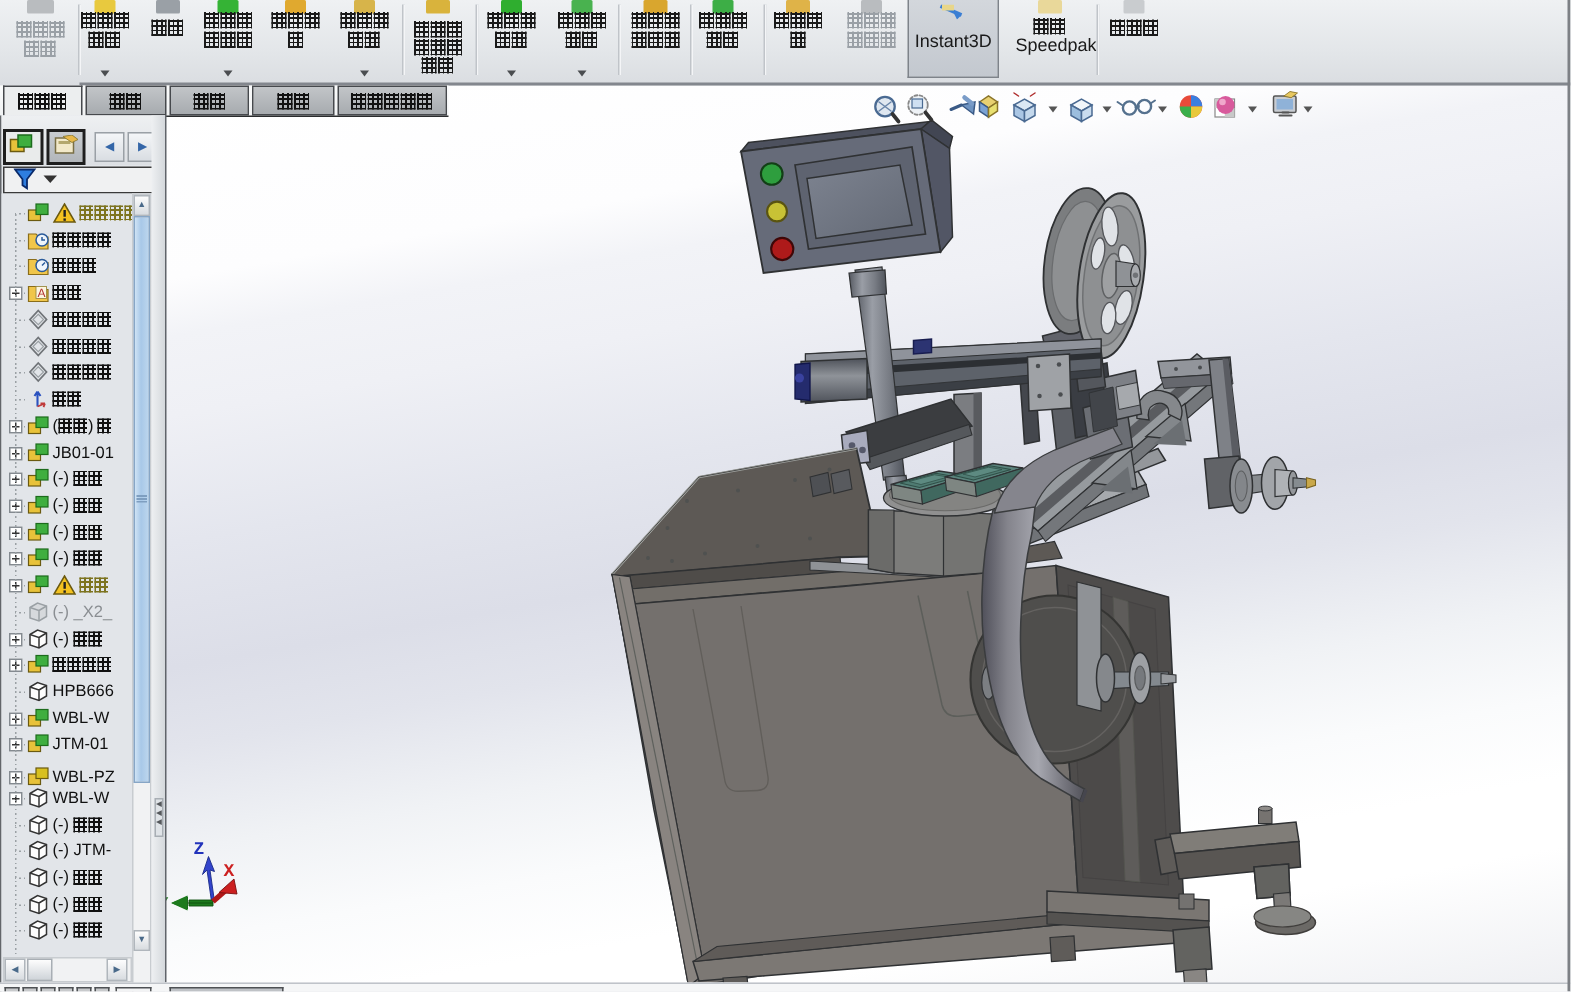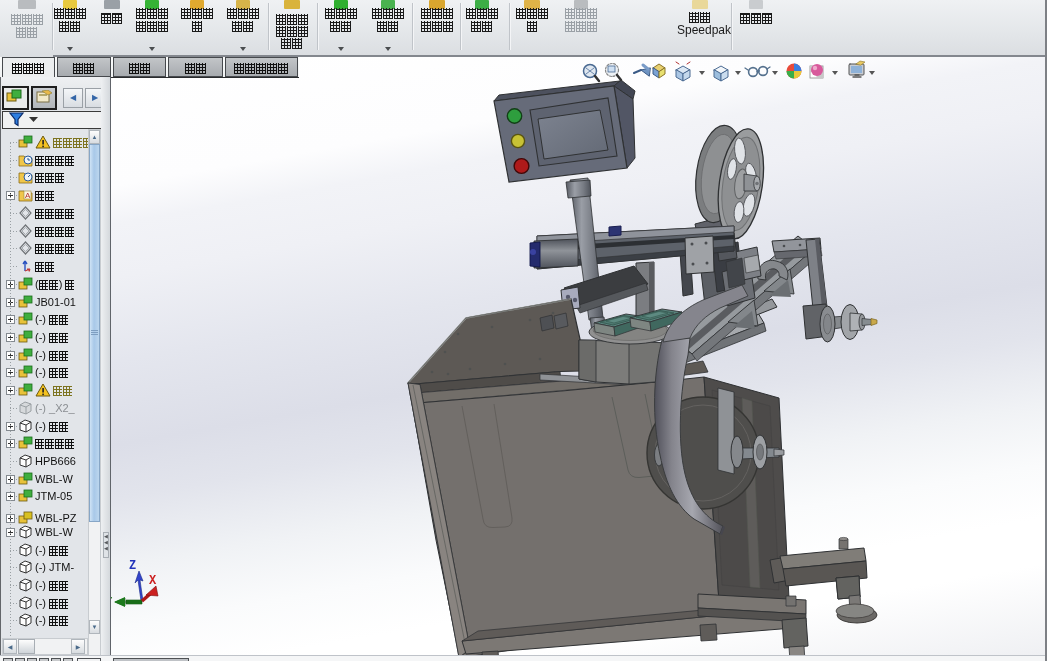--- a/index.html
+++ b/index.html
@@ -347,20 +347,25 @@
       </div>
 <div class="btn" style="left:677px;width:46px">
         <div class="ic" style="left:15px;width:16px;background:#e9d89a"></div>
         <div class="tl" style="top:11px"><i class="c"></i><i class="c"></i></div>
         <div class="tl" style="top:24px;font-size:12px">Speedpak</div>
       </div>
 <div class="btn" style="left:736px;width:40px">
         <div class="ic" style="left:13px;width:14px;background:#c9cccf"></div>
         <div class="tl" style="top:12px"><i class="c"></i><i class="c"></i><i class="c"></i></div>
       </div>
+<div style="position:absolute;left:605px;top:0;width:61px;height:52px;background:linear-gradient(#d3d7dc,#c3c8cf);border:1px solid #7e838a;border-top:none;box-sizing:border-box;text-align:center"><svg width="22" height="10" style="margin-top:0">
+          <path d="M2 1 L16 7" stroke="#3b7fd4" stroke-width="2.5" fill="none"></path>
+          <path d="M16 7 l-5 -1 2 4z" fill="#3b7fd4"></path>
+          <rect x="3" y="0" width="8" height="4" fill="#e8d68a"></rect>
+        </svg><div style="font-size:12px;color:#1a1a1a;margin-top:2px">Instant3D</div></div>
 <div class="sep" style="left:52px"></div>
 <div class="sep" style="left:268px"></div>
 <div class="sep" style="left:317px"></div>
 <div class="sep" style="left:412px"></div>
 <div class="sep" style="left:460px"></div>
 <div class="sep" style="left:509px"></div>
 <div class="sep" style="left:731px"></div>
 <div id="tbline"></div>
 </div>
 <div id="tabs">
@@ -610,21 +615,21 @@
 <div style="position:absolute;left:0;top:411.4px;width:88px;height:17px;overflow:hidden;white-space:nowrap">
         <div style="position:absolute;left:9px;top:8px;width:8px;height:1px;background:repeating-linear-gradient(90deg,#9aa0a4 0 1px,transparent 1px 3px)"></div>
         <div style="position:absolute;left:5px;top:4px;width:9px;height:9px;background:#fff;border:1px solid #848a90;box-sizing:border-box">
           <div style="position:absolute;left:1px;top:3px;width:5px;height:1px;background:#333"></div>
           <div style="position:absolute;left:3px;top:1px;width:1px;height:5px;background:#333"></div>
         </div>
         <svg width="16" height="16" style="position:absolute;left:17px;top:0">
           <rect x="1" y="6" width="8" height="7" fill="#e8c23a" stroke="#6b5a10" stroke-width=".8"></rect>
           <rect x="6" y="2" width="8" height="7" fill="#3fae3f" stroke="#1c6b1c" stroke-width=".8"></rect>
         </svg>
-        <div style="position:absolute;left:34px;top:2px;color:#111;font-size:11px;line-height:13px">JTM-05</div>
+        <div style="position:absolute;left:34px;top:2px;color:#111;font-size:11px;line-height:13px">JTM-01</div>
       </div>
 <div style="position:absolute;left:0;top:433px;width:99px;height:17px;overflow:hidden;white-space:nowrap">
         <div style="position:absolute;left:9px;top:8px;width:8px;height:1px;background:repeating-linear-gradient(90deg,#9aa0a4 0 1px,transparent 1px 3px)"></div>
         <div style="position:absolute;left:5px;top:4px;width:9px;height:9px;background:#fff;border:1px solid #848a90;box-sizing:border-box">
           <div style="position:absolute;left:1px;top:3px;width:5px;height:1px;background:#333"></div>
           <div style="position:absolute;left:3px;top:1px;width:1px;height:5px;background:#333"></div>
         </div>
         <svg width="16" height="16" style="position:absolute;left:17px;top:0">
           <rect x="1" y="6" width="8" height="7" fill="#e8c23a" stroke="#6b5a10" stroke-width=".8"></rect>
           <rect x="6" y="2" width="8" height="7" fill="#d8c020" stroke="#6b5a10" stroke-width=".8"></rect>

